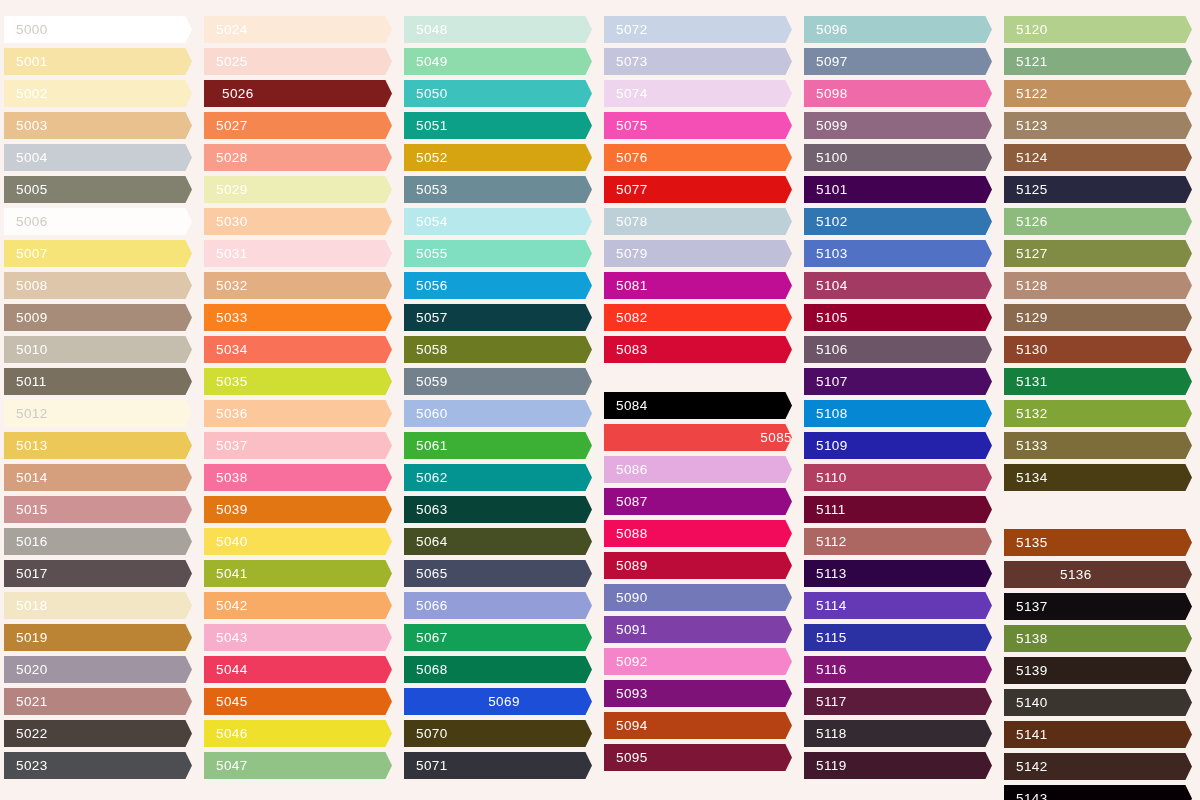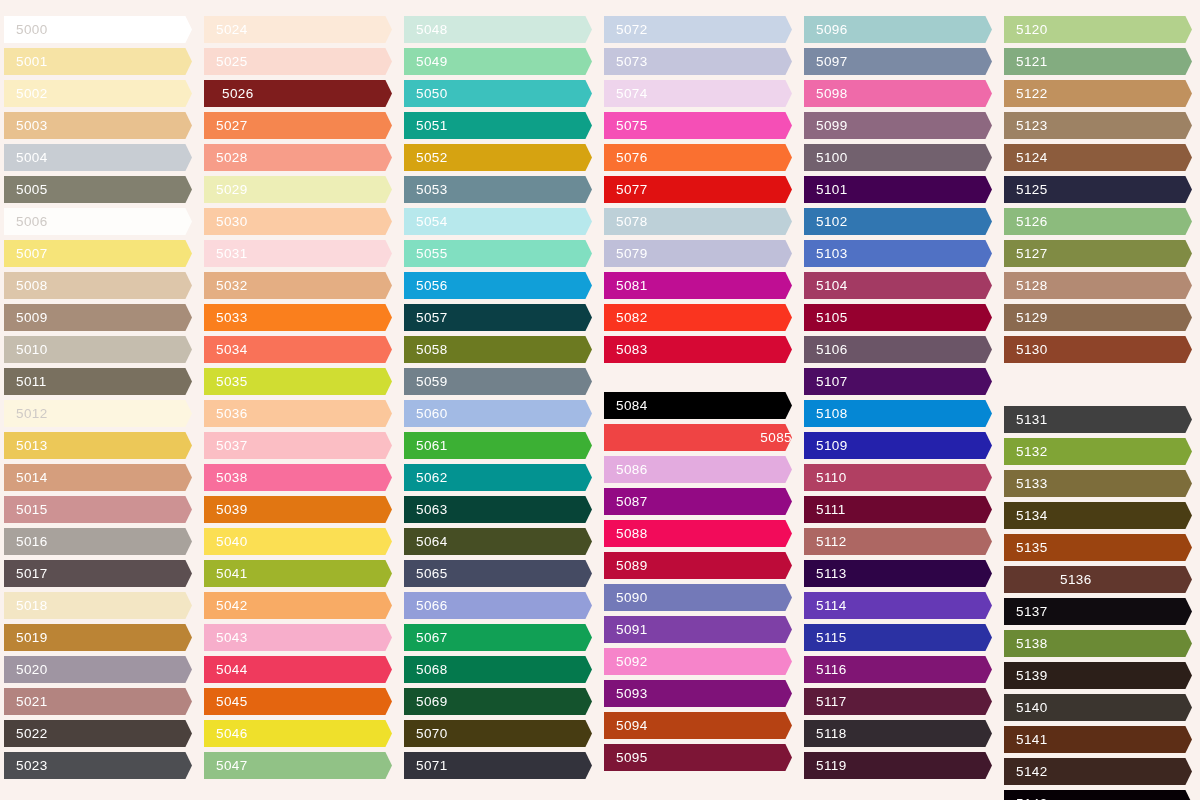--- a/index.html
+++ b/index.html
@@ -270,21 +270,21 @@
       </div>
       <div class="swatch" title="5066" style="background: rgb(147, 158, 217);">
         <span class="swatch-label">5066</span>
       </div>
       <div class="swatch" title="5067" style="background: rgb(17, 160, 85);">
         <span class="swatch-label">5067</span>
       </div>
       <div class="swatch" title="5068" style="background: rgb(4, 121, 77);">
         <span class="swatch-label">5068</span>
       </div>
-      <div class="swatch" title="5069" style="background: #14532d;">
+      <div class="swatch" title="5069" style="background: #1d4ed8; justify-content: center;">
         <span class="swatch-label">5069</span>
       </div>
       <div class="swatch" title="5070" style="background: rgb(71, 60, 18);">
         <span class="swatch-label">5070</span>
       </div>
       <div class="swatch" title="5071" style="background: rgb(51, 51, 60);">
         <span class="swatch-label">5071</span>
       </div>
     </div>
     <div class="swatch-column">
@@ -459,33 +459,33 @@
       </div>
       <div class="swatch" title="5128" style="background: rgb(179, 138, 115);">
         <span class="swatch-label">5128</span>
       </div>
       <div class="swatch" title="5129" style="background: rgb(138, 106, 79);">
         <span class="swatch-label">5129</span>
       </div>
       <div class="swatch" title="5130" style="background: rgb(142, 68, 41);">
         <span class="swatch-label">5130</span>
       </div>
-      <div class="swatch" title="5131" style="background: #404040; margin-top: 38px;">
+      <div class="swatch" title="5131" style="background: #15803d;">
         <span class="swatch-label">5131</span>
       </div>
       <div class="swatch" title="5132" style="background: rgb(128, 164, 54);">
         <span class="swatch-label">5132</span>
       </div>
       <div class="swatch" title="5133" style="background: rgb(125, 109, 59);">
         <span class="swatch-label">5133</span>
       </div>
       <div class="swatch" title="5134" style="background: rgb(74, 61, 20);">
         <span class="swatch-label">5134</span>
       </div>
-      <div class="swatch" title="5135" style="background: rgb(155, 68, 16);">
+      <div class="swatch" title="5135" style="background: rgb(155, 68, 16); margin-top: 33px;">
         <span class="swatch-label">5135</span>
       </div>
       <div class="swatch" title="5136" style="background: rgb(97, 55, 45); padding-left: 44px;">
         <span class="swatch-label">5136</span>
       </div>
       <div class="swatch" title="5137" style="background: rgb(16, 12, 16);">
         <span class="swatch-label">5137</span>
       </div>
       <div class="swatch" title="5138" style="background: rgb(107, 138, 53);">
         <span class="swatch-label">5138</span>

